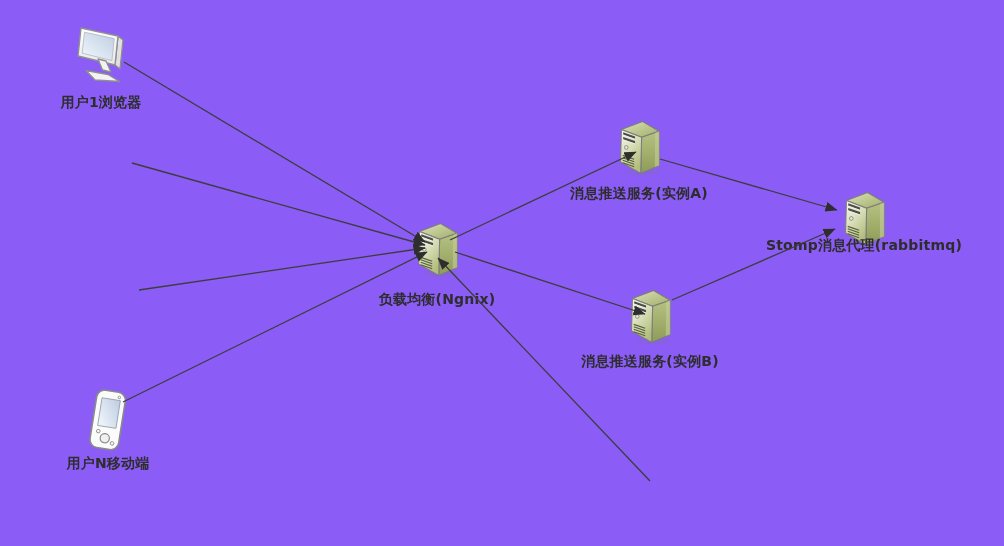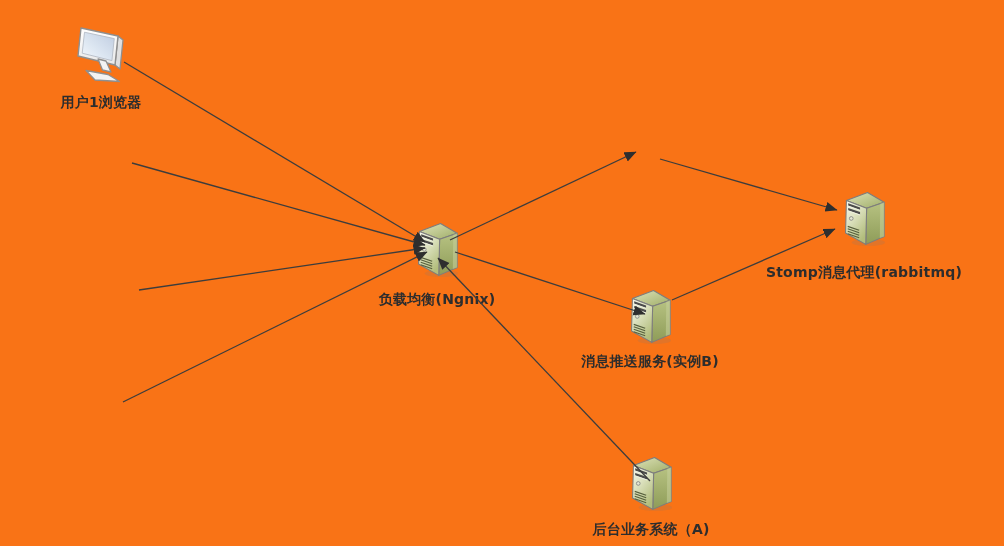--- a/index.html
+++ b/index.html
@@ -1,17 +1,17 @@
 <!DOCTYPE html>
 <html><head>
 <meta charset="utf-8">
 <style>
   html,body{margin:0;padding:0;background:#ffffff;}
   #canvas{
-    position:relative;width:1004px;height:546px;background:#f97316;
+    position:relative;width:1004px;height:546px;background:#8b5cf6;
     font-family:"DejaVu Sans","Liberation Sans",sans-serif;overflow:hidden;
   }
   .node{position:absolute;}
   .node .icon{position:absolute;left:0;top:0;display:block;}
   .node .label{
     position:absolute;left:50%;transform:translateX(-50%);
     white-space:nowrap;font-size:14px;font-weight:600;color:#2d2d2d;
     letter-spacing:0.2px;text-align:center;
   }
   
@@ -25,21 +25,21 @@
   #n-mq{left:841px;top:189px;width:46px;height:58px;}
   #n-backend{left:628px;top:454px;width:46px;height:58px;}
   
   #n-user1 .label{top:70px;}
   #n-user2 .label{top:71px;}
   #n-user3 .label{top:71px;}
   #n-userN .label{top:67px;}
   #n-lb .label{top:71px;}
   #n-svcA .label{top:67px;}
   #n-svcB .label{top:66px;text-align:center;}
-  #n-mq .label{top:75px;}
+  #n-mq .label{top:48px;}
   #n-backend .label{top:67px;}
   #edges{position:absolute;left:0;top:0;pointer-events:none;}
   #edges line{stroke:#3d3d3d;stroke-width:1.3;}
 </style>
 </head>
 <body>
 
 <div id="canvas">
 
   <svg width="0" height="0" style="position:absolute" aria-hidden="true">
@@ -109,49 +109,55 @@
 
   <div class="node" id="n-user1">
     <svg class="icon" width="56" height="62" viewBox="0 0 56 62">
         <use href="#icon-monitor"></use>
       </svg>
     <div class="label">用户1浏览器</div>
   </div>
 
 
 
+  <div class="node" id="n-userN">
+    <svg class="icon" width="44" height="66" viewBox="0 0 44 66">
+        <use href="#icon-mobile"></use>
+      </svg>
+    <div class="label">用户N移动端</div>
+  </div>
 
   <div class="node" id="n-lb">
     <svg class="icon" width="46" height="58" viewBox="0 0 52 66">
         <use href="#icon-server"></use>
       </svg>
     <div class="label">负载均衡(Ngnix)</div>
   </div>
 
+  <div class="node" id="n-svcA">
+    <svg class="icon" width="46" height="58" viewBox="0 0 52 66">
+        <use href="#icon-server"></use>
+      </svg>
+    <div class="label">消息推送服务(实例A)</div>
+  </div>
 
   <div class="node" id="n-svcB">
     <svg class="icon" width="46" height="58" viewBox="0 0 52 66">
         <use href="#icon-server"></use>
       </svg>
     <div class="label">消息推送服务(实例B)</div>
   </div>
 
   <div class="node" id="n-mq">
     <svg class="icon" width="46" height="58" viewBox="0 0 52 66">
         <use href="#icon-server"></use>
       </svg>
     <div class="label">Stomp消息代理(rabbitmq)</div>
   </div>
 
-  <div class="node" id="n-backend">
-    <svg class="icon" width="46" height="58" viewBox="0 0 52 66">
-        <use href="#icon-server"></use>
-      </svg>
-    <div class="label">后台业务系统（A)</div>
-  </div>
 
   <svg id="edges" width="1004" height="546" viewBox="0 0 1004 546">
     <defs>
       <marker id="arrow" markerUnits="userSpaceOnUse" markerWidth="13" markerHeight="11" refX="11.5" refY="5" orient="auto">
         <path d="M0,0 L12,5 L0,10 Z" fill="#2e2e2e"></path>
       </marker>
     </defs>
     <line x1="124" y1="62" x2="425" y2="242" marker-end="url(#arrow)"></line>
     <line x1="132" y1="163" x2="425" y2="245" marker-end="url(#arrow)"></line>
     <line x1="139" y1="290" x2="425" y2="248" marker-end="url(#arrow)"></line>

